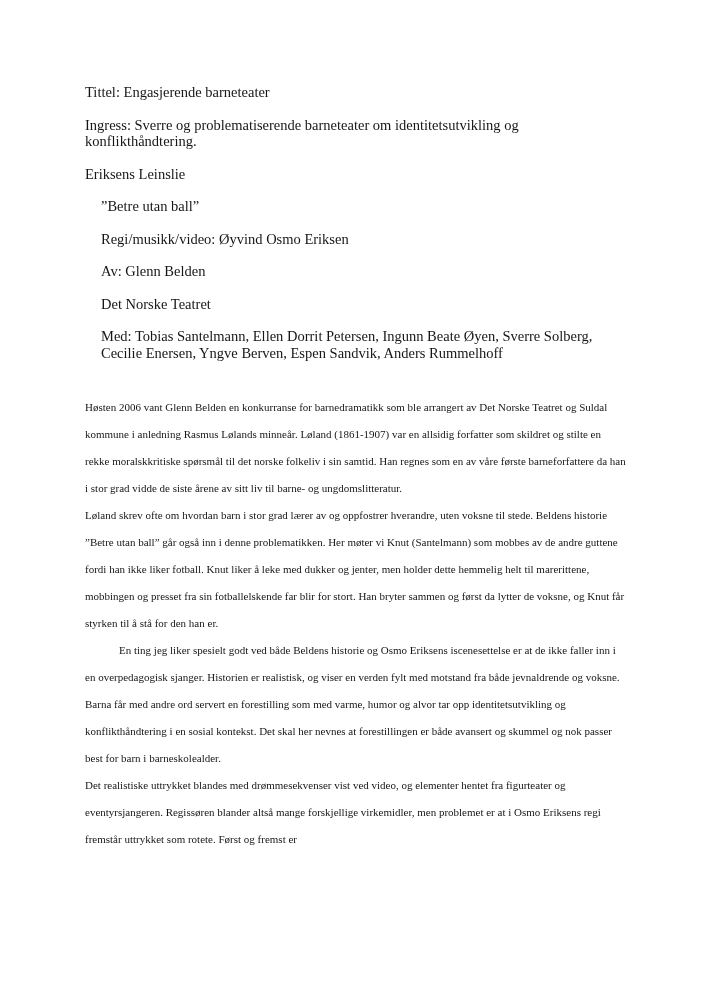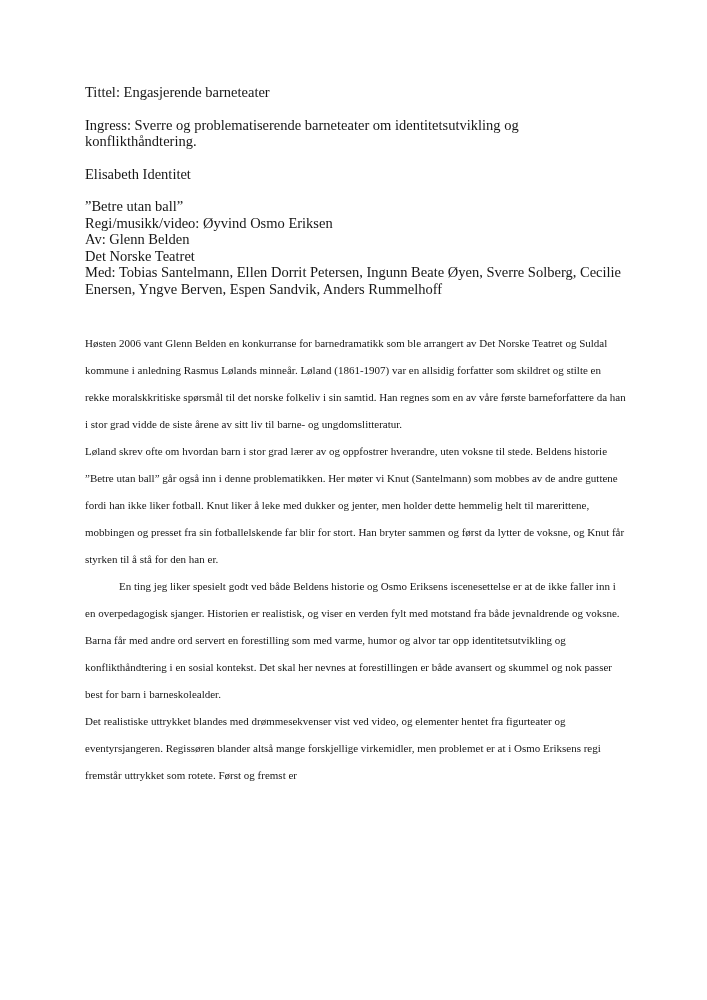--- a/index.html
+++ b/index.html
@@ -24,21 +24,21 @@
   .meta-line {
     margin: 0 0 16px 0;
     font-size: 14.5px;
     line-height: 16.5px;
     white-space: normal;
   }
   .credits {
     margin: 0 0 33px 0;
   }
   .credits p {
-    margin: 0;
+    margin: 16px;
     font-size: 14.5px;
     line-height: 16.5px;
   }
   .para {
     margin: 0;
     font-size: 11px;
     line-height: 27px;
   }
   .para.indent-first {
     text-indent: 34px;
@@ -52,21 +52,21 @@
 </style>
 </head>
 <body>
 
 <div class="page">
 
   <p class="meta-line">Tittel: Engasjerende barneteater</p>
 
   <p class="meta-line">Ingress: Sverre og problematiserende barneteater om identitetsutvikling og konflikthåndtering.</p>
 
-  <p class="meta-line">Elisabeth Identitet</p>
+  <p class="meta-line">Eriksens Leinslie</p>
 
   <div class="credits">
     <p>”Betre utan ball”</p>
     <p>Regi/musikk/video: Øyvind Osmo Eriksen</p>
     <p>Av: Glenn Belden</p>
     <p>Det Norske Teatret</p>
     <p>Med: Tobias Santelmann, Ellen Dorrit Petersen, Ingunn Beate Øyen, Sverre Solberg, Cecilie Enersen, Yngve Berven, Espen Sandvik, Anders Rummelhoff</p>
   </div>
 
   <p class="para">Høsten 2006 vant Glenn Belden en konkurranse for barnedramatikk som ble arrangert av Det Norske Teatret og Suldal kommune i anledning Rasmus Lølands minneår. Løland (1861-1907) var en allsidig forfatter som skildret og stilte en rekke moralskkritiske spørsmål til det norske folkeliv i sin samtid. Han regnes som en av våre første barneforfattere da han i stor grad vidde de siste årene av sitt liv til barne- og ungdomslitteratur.</p>

